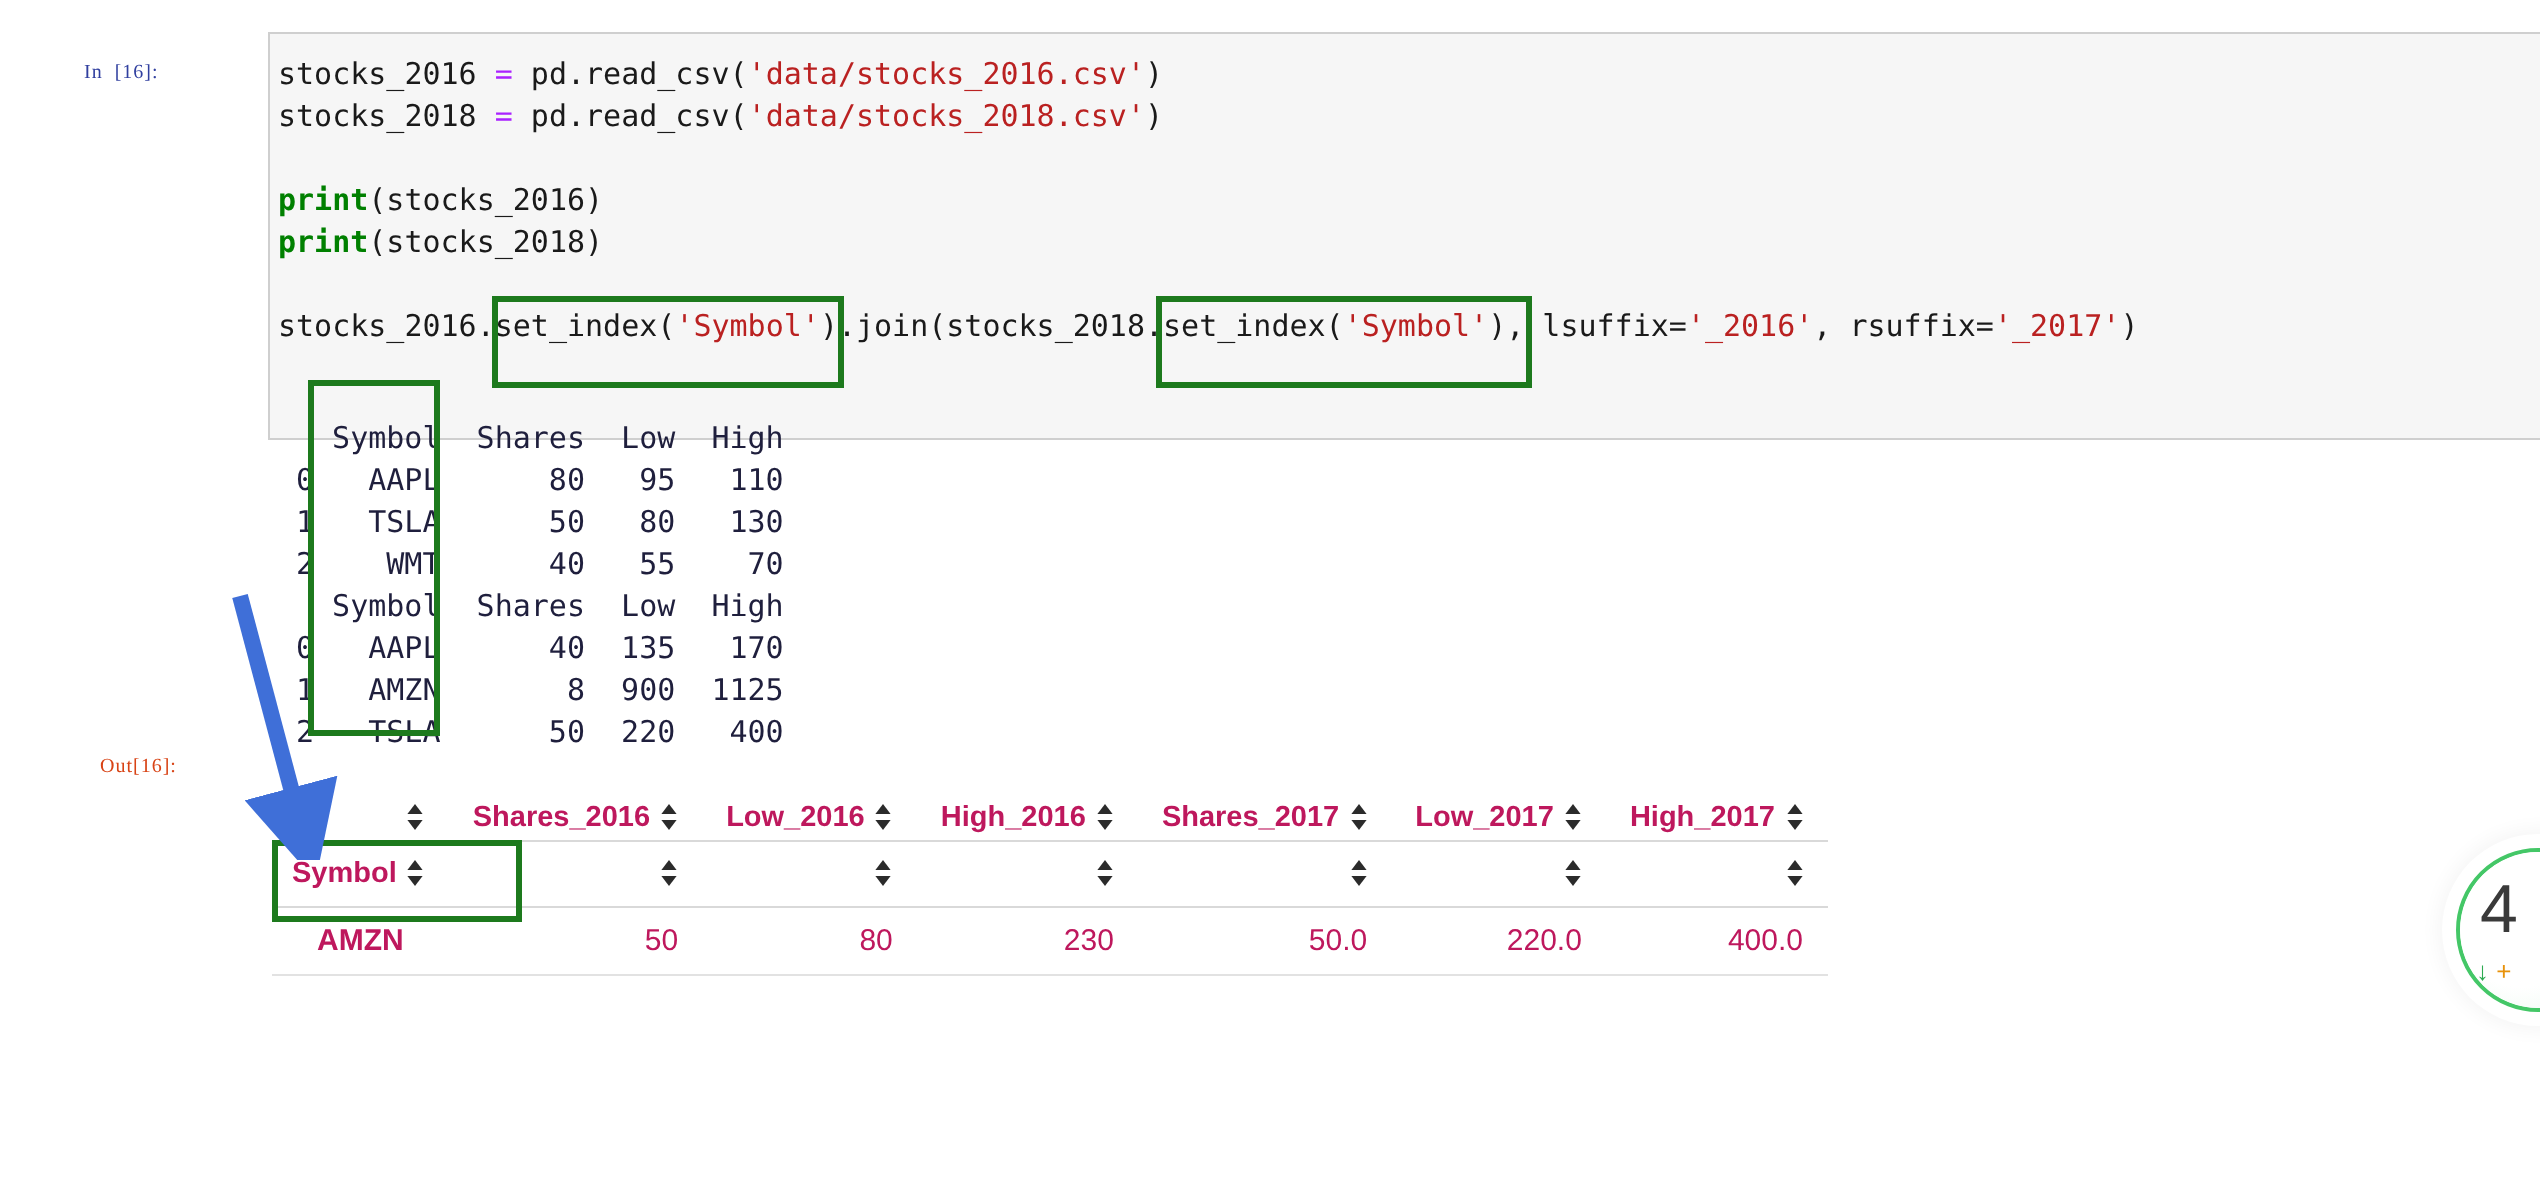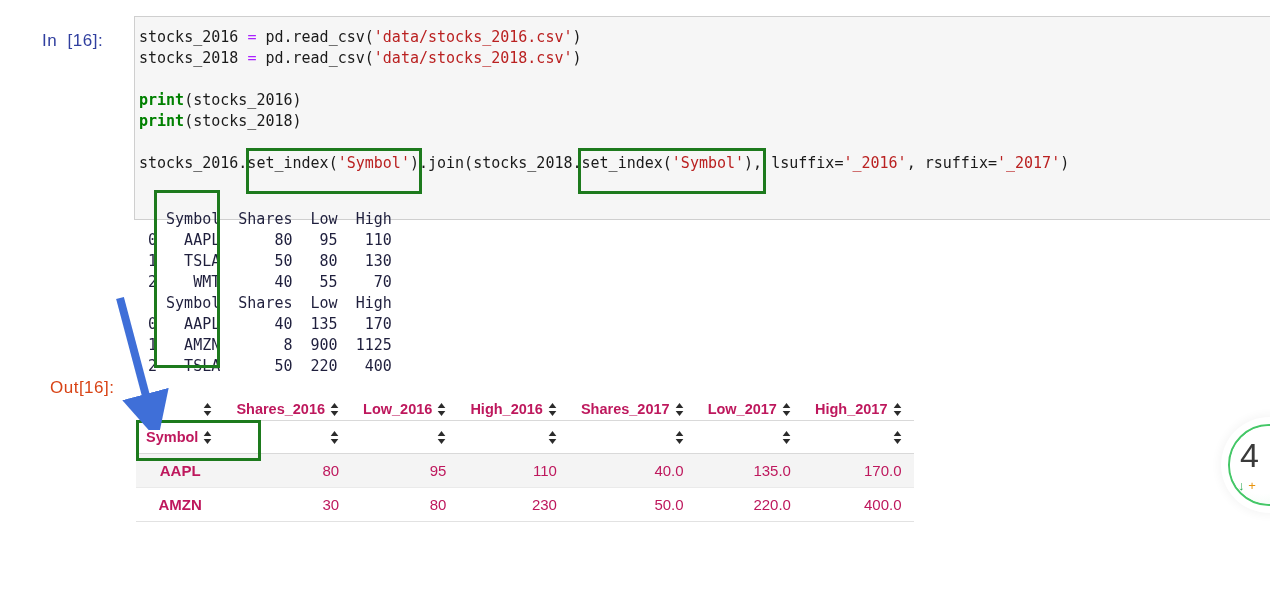--- a/index.html
+++ b/index.html
@@ -8,22 +8,22 @@
     width: 1270px; height: 599px;
     background: #ffffff;
     font-family: "Liberation Sans", sans-serif;
     overflow: hidden;
   }
   #root { position: relative; width: 1270px; height: 599px; background:#fff; }
 
   
   .prompt {
     position: absolute;
-    font-family: Liberation Sans, sans-serif;
-    font-size: 17px;
+    font-family: Liberation Serif, serif;
+    font-size: 10px;
     letter-spacing: 0.5px;
     white-space: pre;
   }
   .prompt.in  { left: 42px;  top: 31px;  color: #303f9f; }
   .prompt.out { left: 50px;  top: 378px; color: #d84315; }
 
   
   .code-cell {
     position: absolute;
     left: 134px; top: 16px;
@@ -237,32 +237,23 @@
                   <path d="M4.5 0 L8.3 5 L0.7 5 Z" fill="#2b2b2b"></path>
                   <path d="M4.5 13 L8.3 8 L0.7 8 Z" fill="#2b2b2b"></path>
                 </svg></span></th>
             <th><span class="sorticon"><svg width="9" height="13" viewBox="0 0 9 13">
                   <path d="M4.5 0 L8.3 5 L0.7 5 Z" fill="#2b2b2b"></path>
                   <path d="M4.5 13 L8.3 8 L0.7 8 Z" fill="#2b2b2b"></path>
                 </svg></span></th>
           </tr>
       </thead>
       <tbody id="df-body">
-          <tr class="shaded">
-            <td class="idx">AAPL</td>
-            <td>80</td>
-            <td>95</td>
-            <td>110</td>
-            <td>40.0</td>
-            <td>135.0</td>
-            <td>170.0</td>
-          </tr>
           <tr>
             <td class="idx">AMZN</td>
-            <td>30</td>
+            <td>50</td>
             <td>80</td>
             <td>230</td>
             <td>50.0</td>
             <td>220.0</td>
             <td>400.0</td>
           </tr>
         </tbody>
     </table>
   </div>
 

